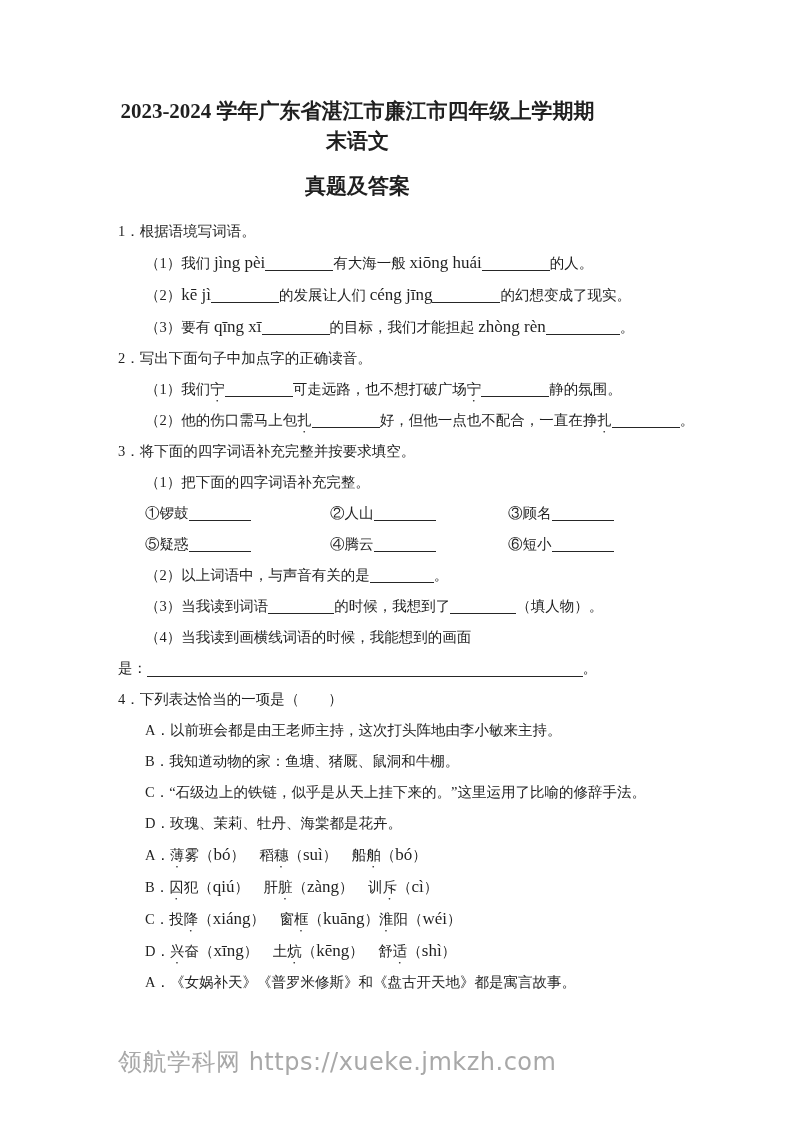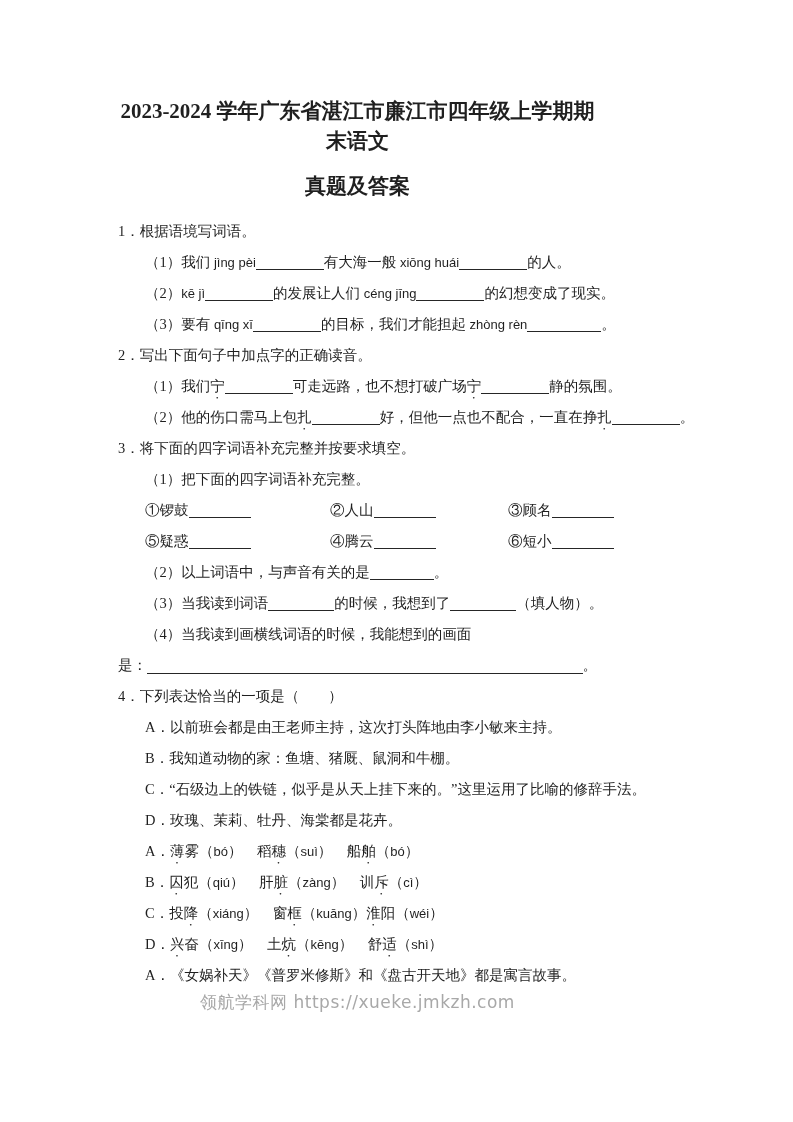--- a/index.html
+++ b/index.html
@@ -11,44 +11,44 @@
     padding:96px 110px 0 118px;
     font-family:"Liberation Serif","DejaVu Serif",serif;
     color:#1f1f1f;
     overflow:hidden;
   }
   .title{ text-align:center; font-weight:700; font-size:21px; line-height:30px; }
   .title .l2{ margin-top:15px; }
   .doc{ margin-top:15px; font-size:14.5px; }
   .line{ line-height:31px; white-space:nowrap; }
   .ind1{ padding-left:27px; }
-  .pinyin{ font-family:Liberation Sans, sans-serif; font-size:13px;margin-top:32px; }
+  .pinyin{ font-family:Liberation Serif, serif; font-size:17px;margin-top:32px; }
   .blank{
     display:inline-block;
     border-bottom:1px solid #262626;
     height:1em;
     vertical-align:-3px;
   }
   .flexline{ display:flex; align-items:flex-end; }
   .flexline .t{ flex:0 0 auto; }
   .grow{ flex:1 1 auto; border-bottom:1px solid #262626; margin-bottom:7px; height:0; }
   .gridline{ display:flex;align-items:flex-end; }
   .cell{ flex:0 0 185px; }
   .cell:nth-child(2){ flex-basis:178px; }
   .cell:last-child{ flex:1 1 auto; }
   .dot{
     -webkit-text-emphasis:filled dot #1f1f1f;
     -webkit-text-emphasis-position:under left;
     text-emphasis:filled dot #1f1f1f;
     text-emphasis-position:under left;
   }
   .footer{
-    text-align:center;
+    margin-top:48px;
     font-family:"DejaVu Sans","Liberation Sans",sans-serif;
-    font-size:17px;
+    font-size:24px;
     color:#a8a8a8;
     letter-spacing:0.5px;
   }
 </style>
 </head>
 <body>
 
 <div class="page">
   <div class="title">
     <div class="l1">2023-2024 学年广东省湛江市廉江市四年级上学期期末语文</div>

